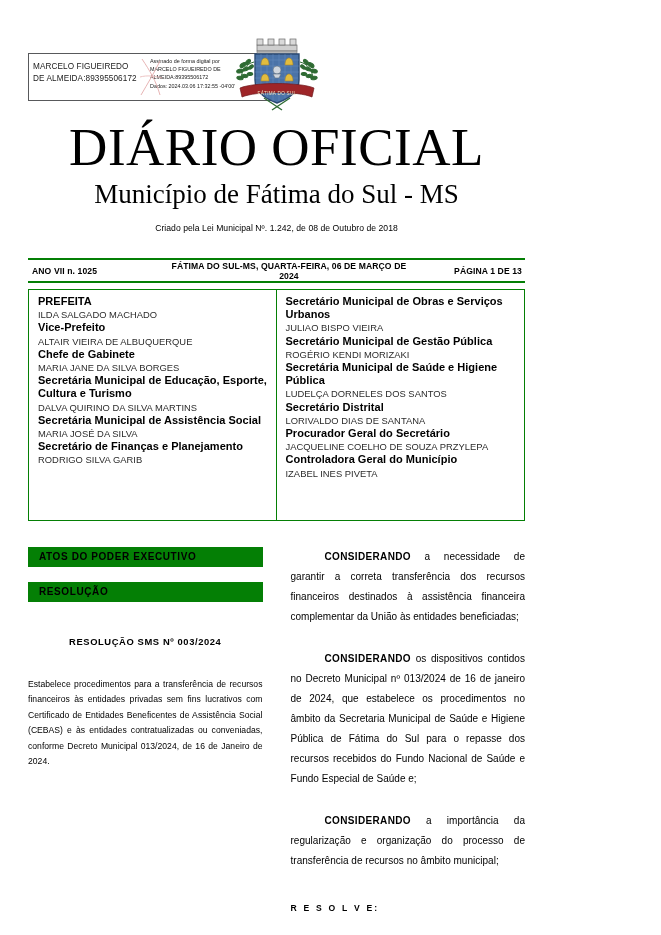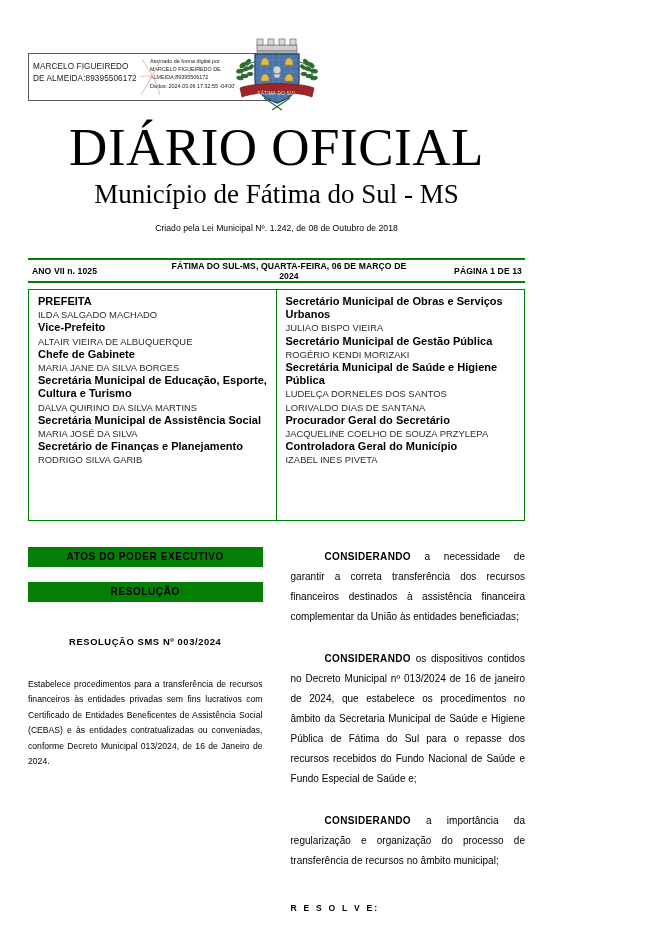--- a/index.html
+++ b/index.html
@@ -152,25 +152,24 @@
   .body-cols {
     display: flex;
     margin-top: 26px;
     gap: 28px;
   }
   .col { width: 290px; }
 
   .green-banner {
     background: #047f05;
     color: #000000;
-    text-align: center;
     font-size: 10px;
     font-weight: bold;
     letter-spacing: 0.6px;
-    padding: 4px 0 4px;
+    padding: 4px 11px 4px;
     line-height: 12px;
   }
   .gap-banner { height: 15px; }
 
   .res-title {
     text-align: center;
     font-size: 9.4px;
     font-weight: bold;
     letter-spacing: 0.6px;
     margin-top: 34px;
@@ -344,20 +343,21 @@
       </div>
       <div>
         <div class="off-role">Secretário Municipal de Gestão Pública</div>
         <div class="off-name">ROGÉRIO KENDI MORIZAKI</div>
       </div>
       <div>
         <div class="off-role">Secretária Municipal de Saúde e Higiene Pública</div>
         <div class="off-name">LUDELÇA DORNELES DOS SANTOS</div>
       </div>
       <div>
+        <div class="off-role">Secretário Distrital</div>
         <div class="off-name">LORIVALDO DIAS DE SANTANA</div>
       </div>
       <div>
         <div class="off-role">Procurador Geral do Secretário</div>
         <div class="off-name">JACQUELINE COELHO DE SOUZA PRZYLEPA</div>
       </div>
       <div>
         <div class="off-role">Controladora Geral do Município</div>
         <div class="off-name">IZABEL INES PIVETA</div>
       </div>

